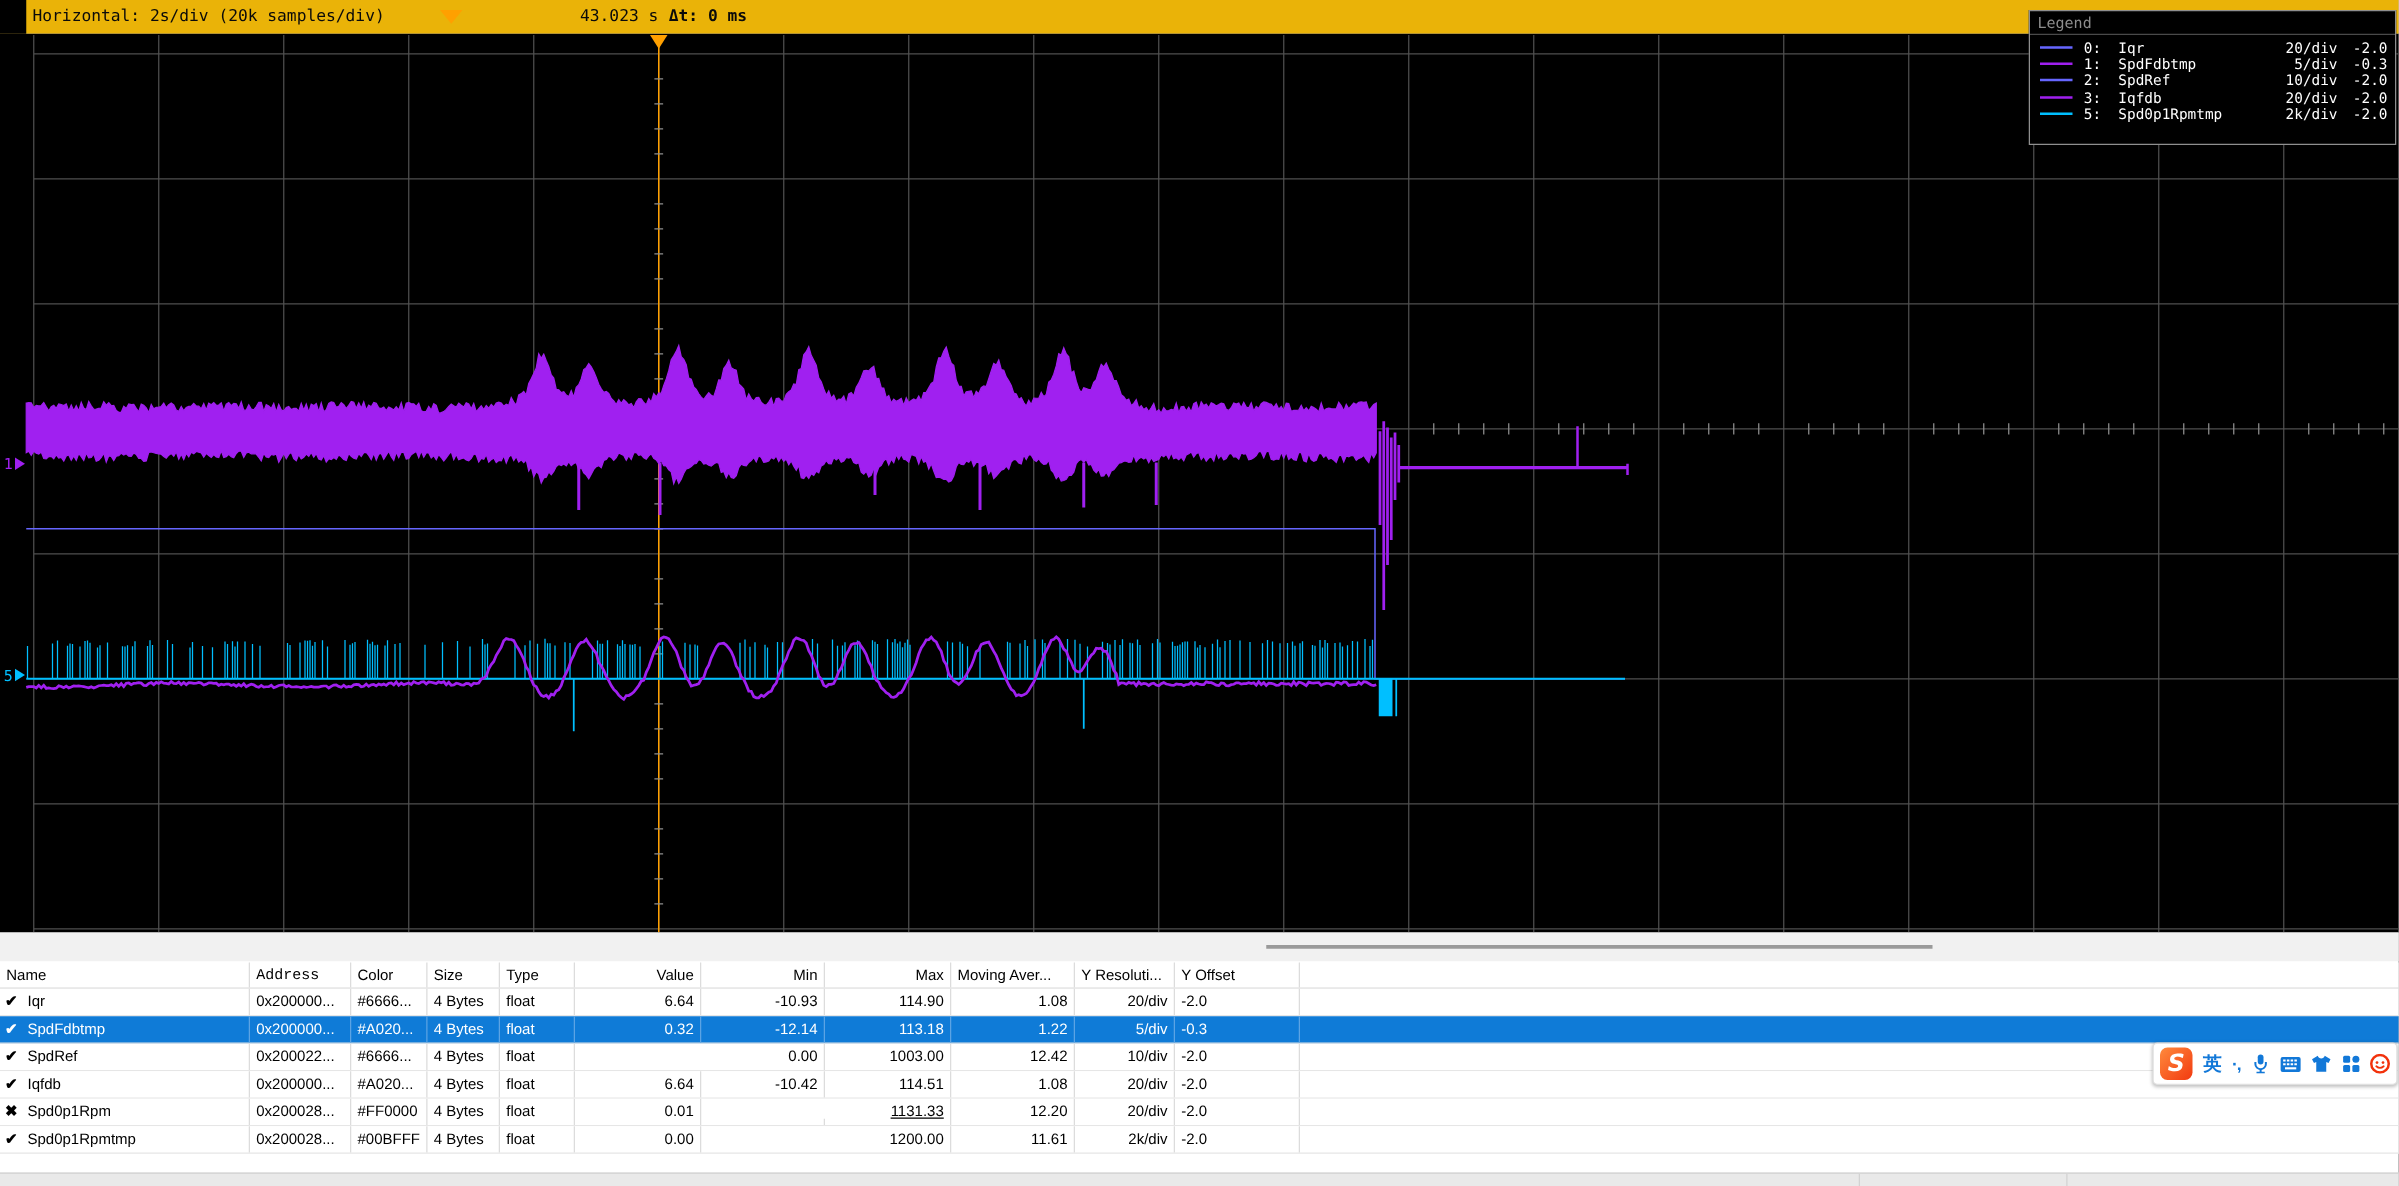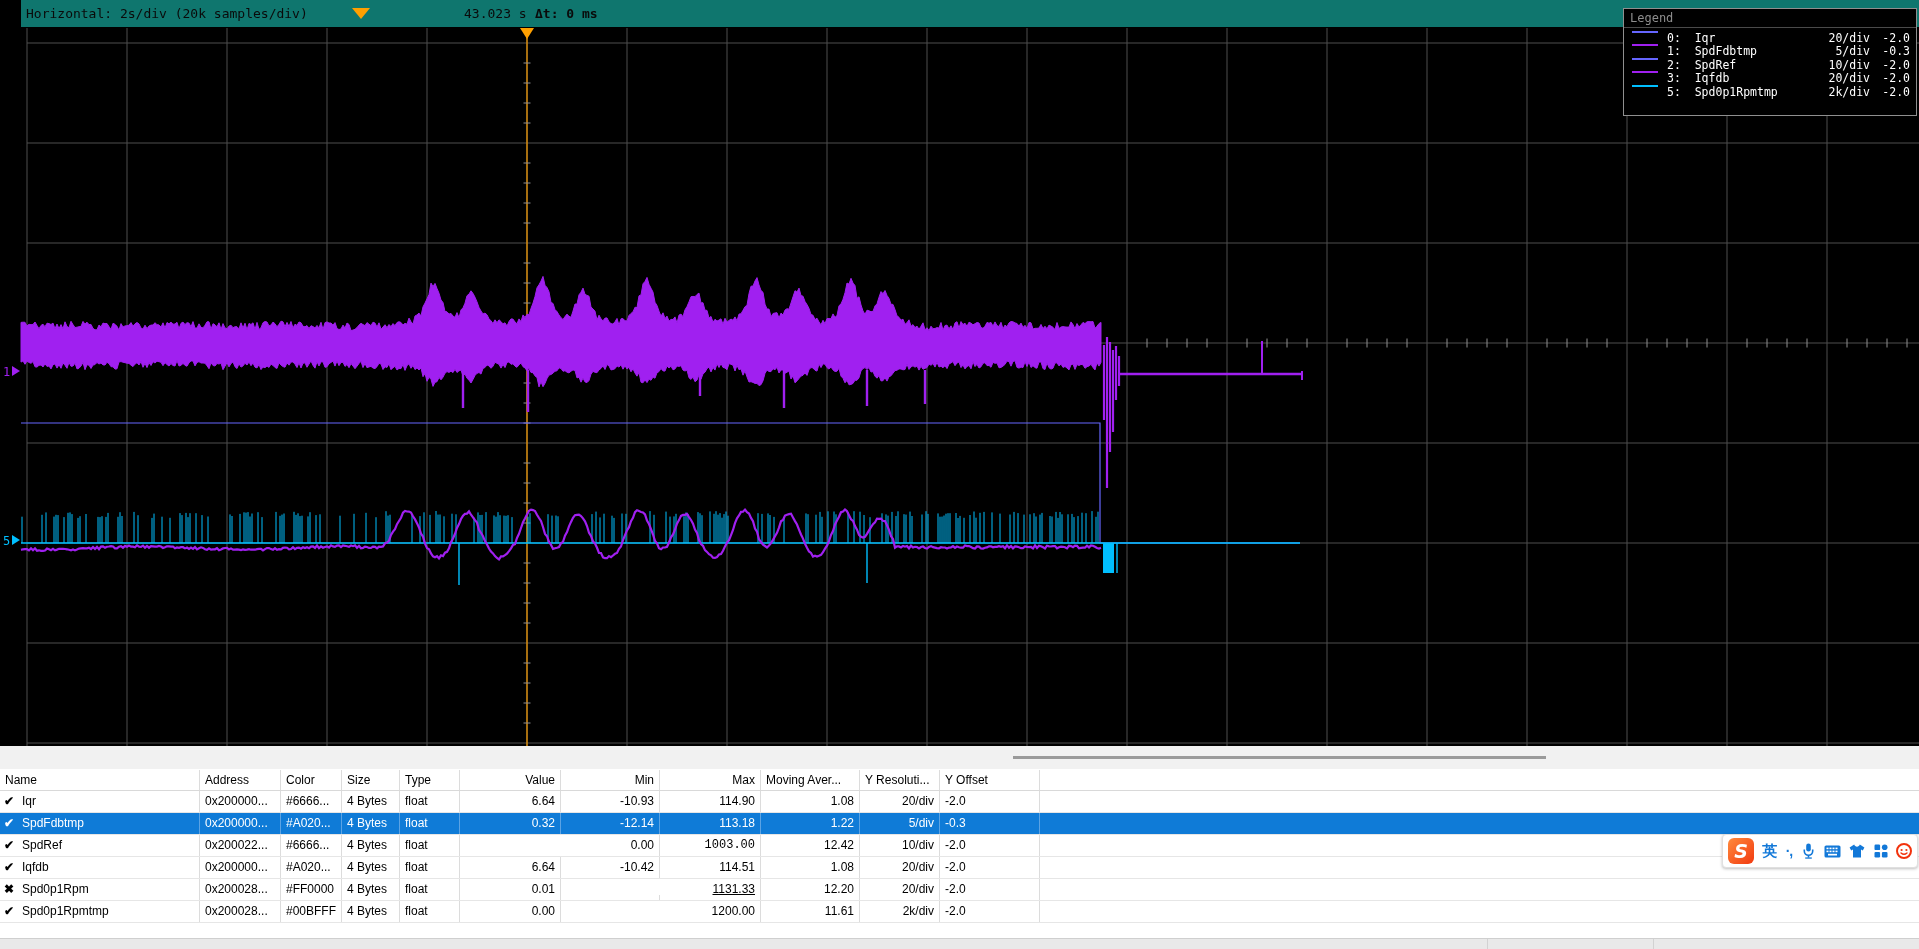--- a/index.html
+++ b/index.html
@@ -1,40 +1,40 @@
 <!DOCTYPE html>
 <html><head>
 <meta charset="utf-8">
 <style>
   html,body{margin:0;padding:0;overflow:hidden;}
   body{width:1919px;height:949px;position:relative;background:#ffffff;
        font-family:"Liberation Sans",sans-serif;-webkit-font-smoothing:none;}
   .mono{font-family:"DejaVu Sans Mono",monospace;}
 
   
-  .topbar{position:absolute;left:0;top:0;width:1919px;height:27px;background:#0f766e;}
+  .topbar{position:absolute;left:0;top:0;width:1919px;height:27px;background:#eab308;}
   .tb-corner{position:absolute;left:0;top:0;width:21px;height:27px;background:#000;}
   .tb-text{position:absolute;left:26px;top:6px;font-size:13px;color:#0a0a0a;}
   .tb-tri{position:absolute;left:352px;top:8px;width:0;height:0;
           border-left:9px solid transparent;border-right:9px solid transparent;
           border-top:11px solid #ffa000;}
   .tb-time{position:absolute;left:464px;top:6px;font-size:13px;color:#0a0a0a;}
   .tb-dt{position:absolute;left:535px;top:6px;font-size:13px;color:#0a0a0a;font-weight:700;}
 
   
   .plot{position:absolute;left:0;top:27px;width:1919px;height:719px;background:#000;}
   .plot svg{display:block;}
 
   
   .legend{position:absolute;left:1623px;top:8px;width:294px;height:108px;background:#000;
           border:1px solid #8f8f8f;box-sizing:border-box;z-index:6;}
   .legend-title{font-family:"DejaVu Sans Mono",monospace;color:#8d8d8d;font-size:12px;
                 padding:2px 0 2px 6px;border-bottom:1px solid #4a4a4a;}
   .legend-body{padding:3px 6px 0 6px;}
-  .lrow{display:flex;align-items:flex-start;height:13.4px;color:#fff;
+  .lrow{display:flex;align-items:center;height:13.4px;color:#fff;
         font-family:"DejaVu Sans Mono",monospace;font-size:11.5px;white-space:pre;}
   .lswatch{display:inline-block;width:26px;height:2px;margin:0 9px 0 2px;flex:none;}
   .lname{flex:1;}
   .lscale{width:58px;text-align:right;flex:none;}
   .loff{width:40px;text-align:right;flex:none;}
 
   
   .hscroll{position:absolute;left:0;top:746px;width:1919px;height:23px;background:#f1f1f1;}
   .hscroll-handle{position:absolute;left:1013px;top:10px;width:533px;height:3px;background:#9a9a9a;}
 
@@ -143,21 +143,21 @@
     </div>
 </div>
 
 <div class="hscroll">
   <div class="hscroll-handle"></div>
 </div>
 
 <div class="wtable">
   <div class="thead">
       <div class="cell" style="width: 200px;">Name</div>
-      <div class="cell" style="width: 81px;">Address</div>
+      <div class="cell" style="width: 81px; font-family: Liberation Mono, monospace;">Address</div>
       <div class="cell" style="width: 61px;">Color</div>
       <div class="cell" style="width: 58px;">Size</div>
       <div class="cell" style="width: 60px;">Type</div>
       <div class="cell r" style="width: 101px;">Value</div>
       <div class="cell r" style="width: 99px;">Min</div>
       <div class="cell r" style="width: 101px;">Max</div>
       <div class="cell" style="width: 99px;">Moving Aver...</div>
       <div class="cell" style="width: 80px;">Y Resoluti...</div>
       <div class="cell" style="width: 100px;">Y Offset</div>
     </div>
@@ -198,21 +198,21 @@
         <div class="cell namecell" style="width: 200px;">
           <span class="chk">✔</span>
           <span>SpdRef</span>
         </div>
         <div class="cell" style="width: 81px;">0x200022...</div>
         <div class="cell" style="width: 61px;">#6666...</div>
         <div class="cell" style="width: 58px;">4 Bytes</div>
         <div class="cell" style="width: 60px;">float</div>
         <div class="cell r" style="width: 101px; margin-top: 36px;">12.00</div>
         <div class="cell r" style="width: 99px;">0.00</div>
-        <div class="cell r" style="width: 101px; font-family: Liberation Mono, monospace;">1003.00</div>
+        <div class="cell r" style="width: 101px;">1003.00</div>
         <div class="cell r" style="width: 99px;">12.42</div>
         <div class="cell r" style="width: 80px;">10/div</div>
         <div class="cell" style="width: 100px;">-2.0</div>
       </div>
       <div class="trow">
         <div class="cell namecell" style="width: 200px;">
           <span class="chk">✔</span>
           <span>Iqfdb</span>
         </div>
         <div class="cell" style="width: 81px;">0x200000...</div>

